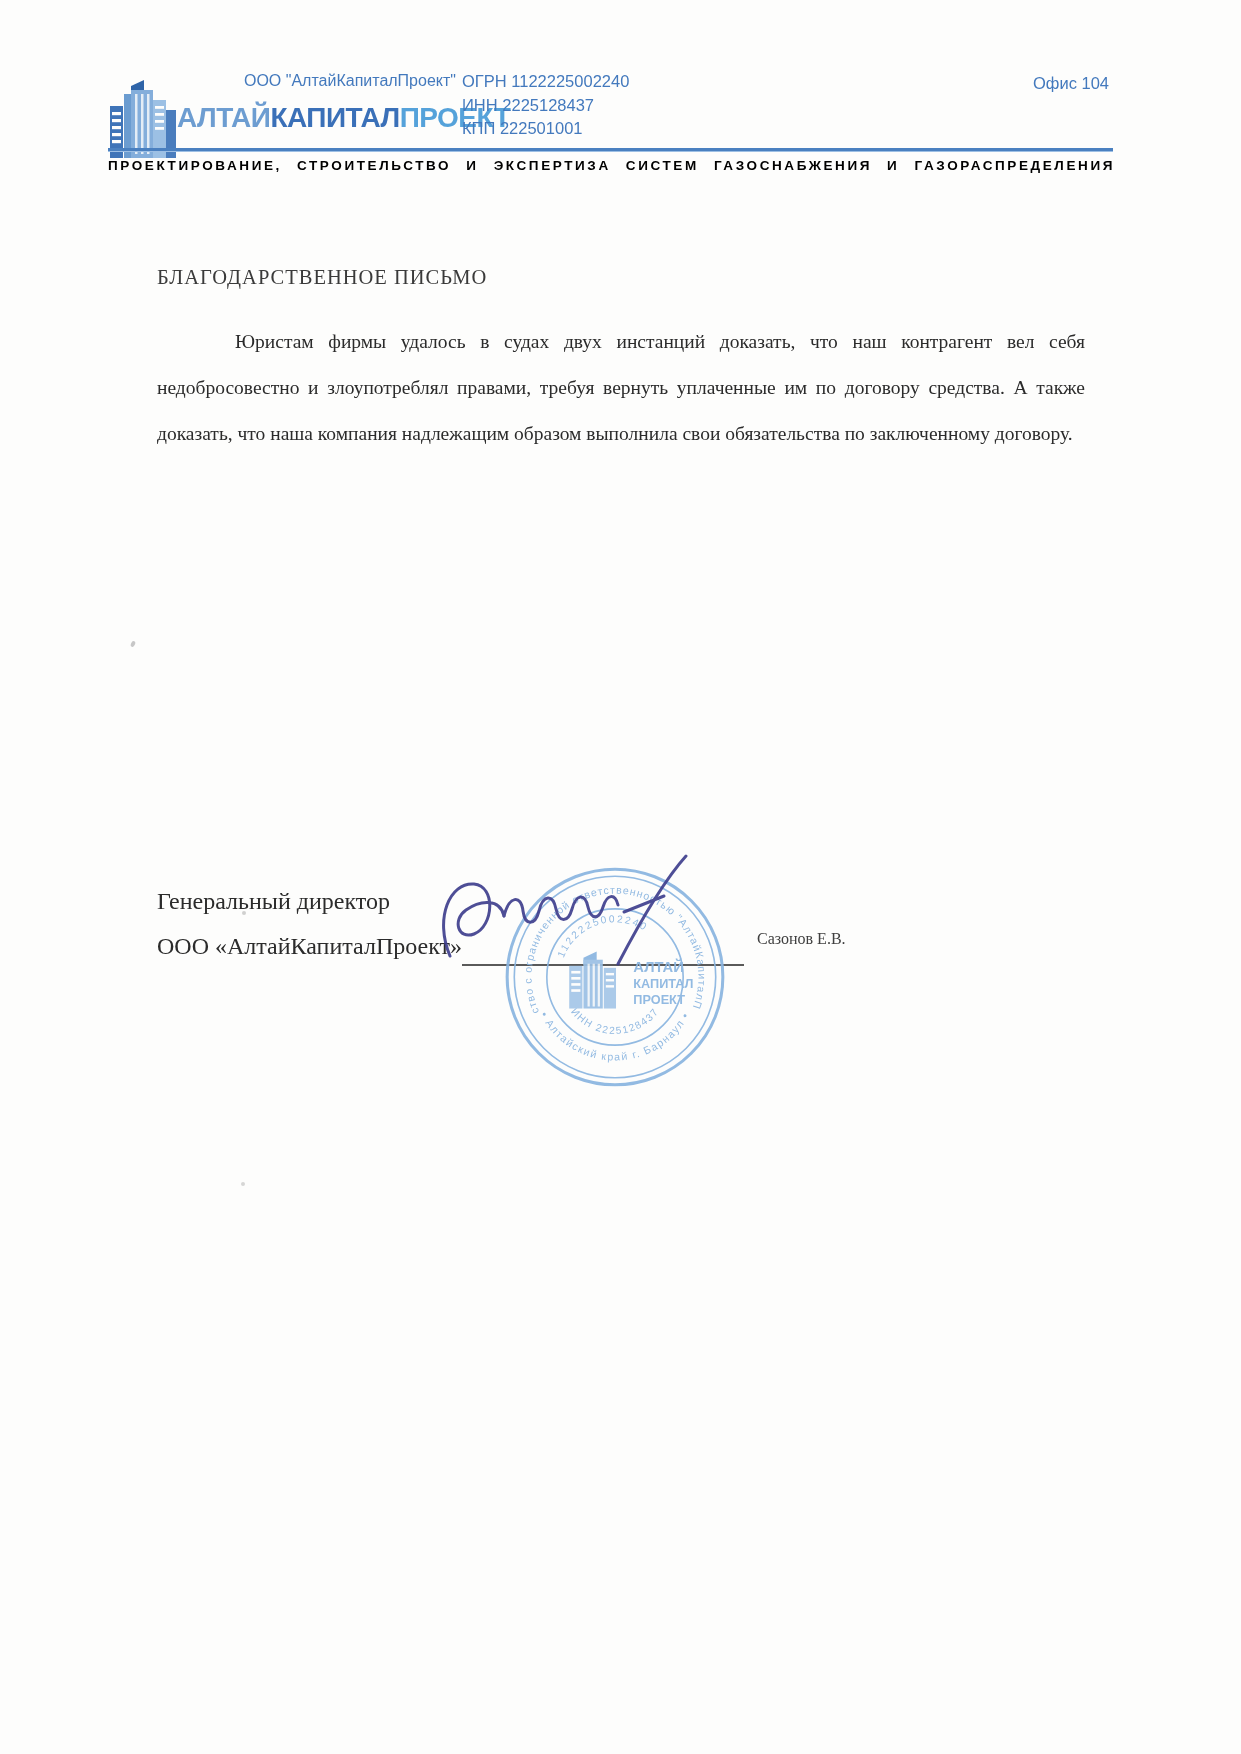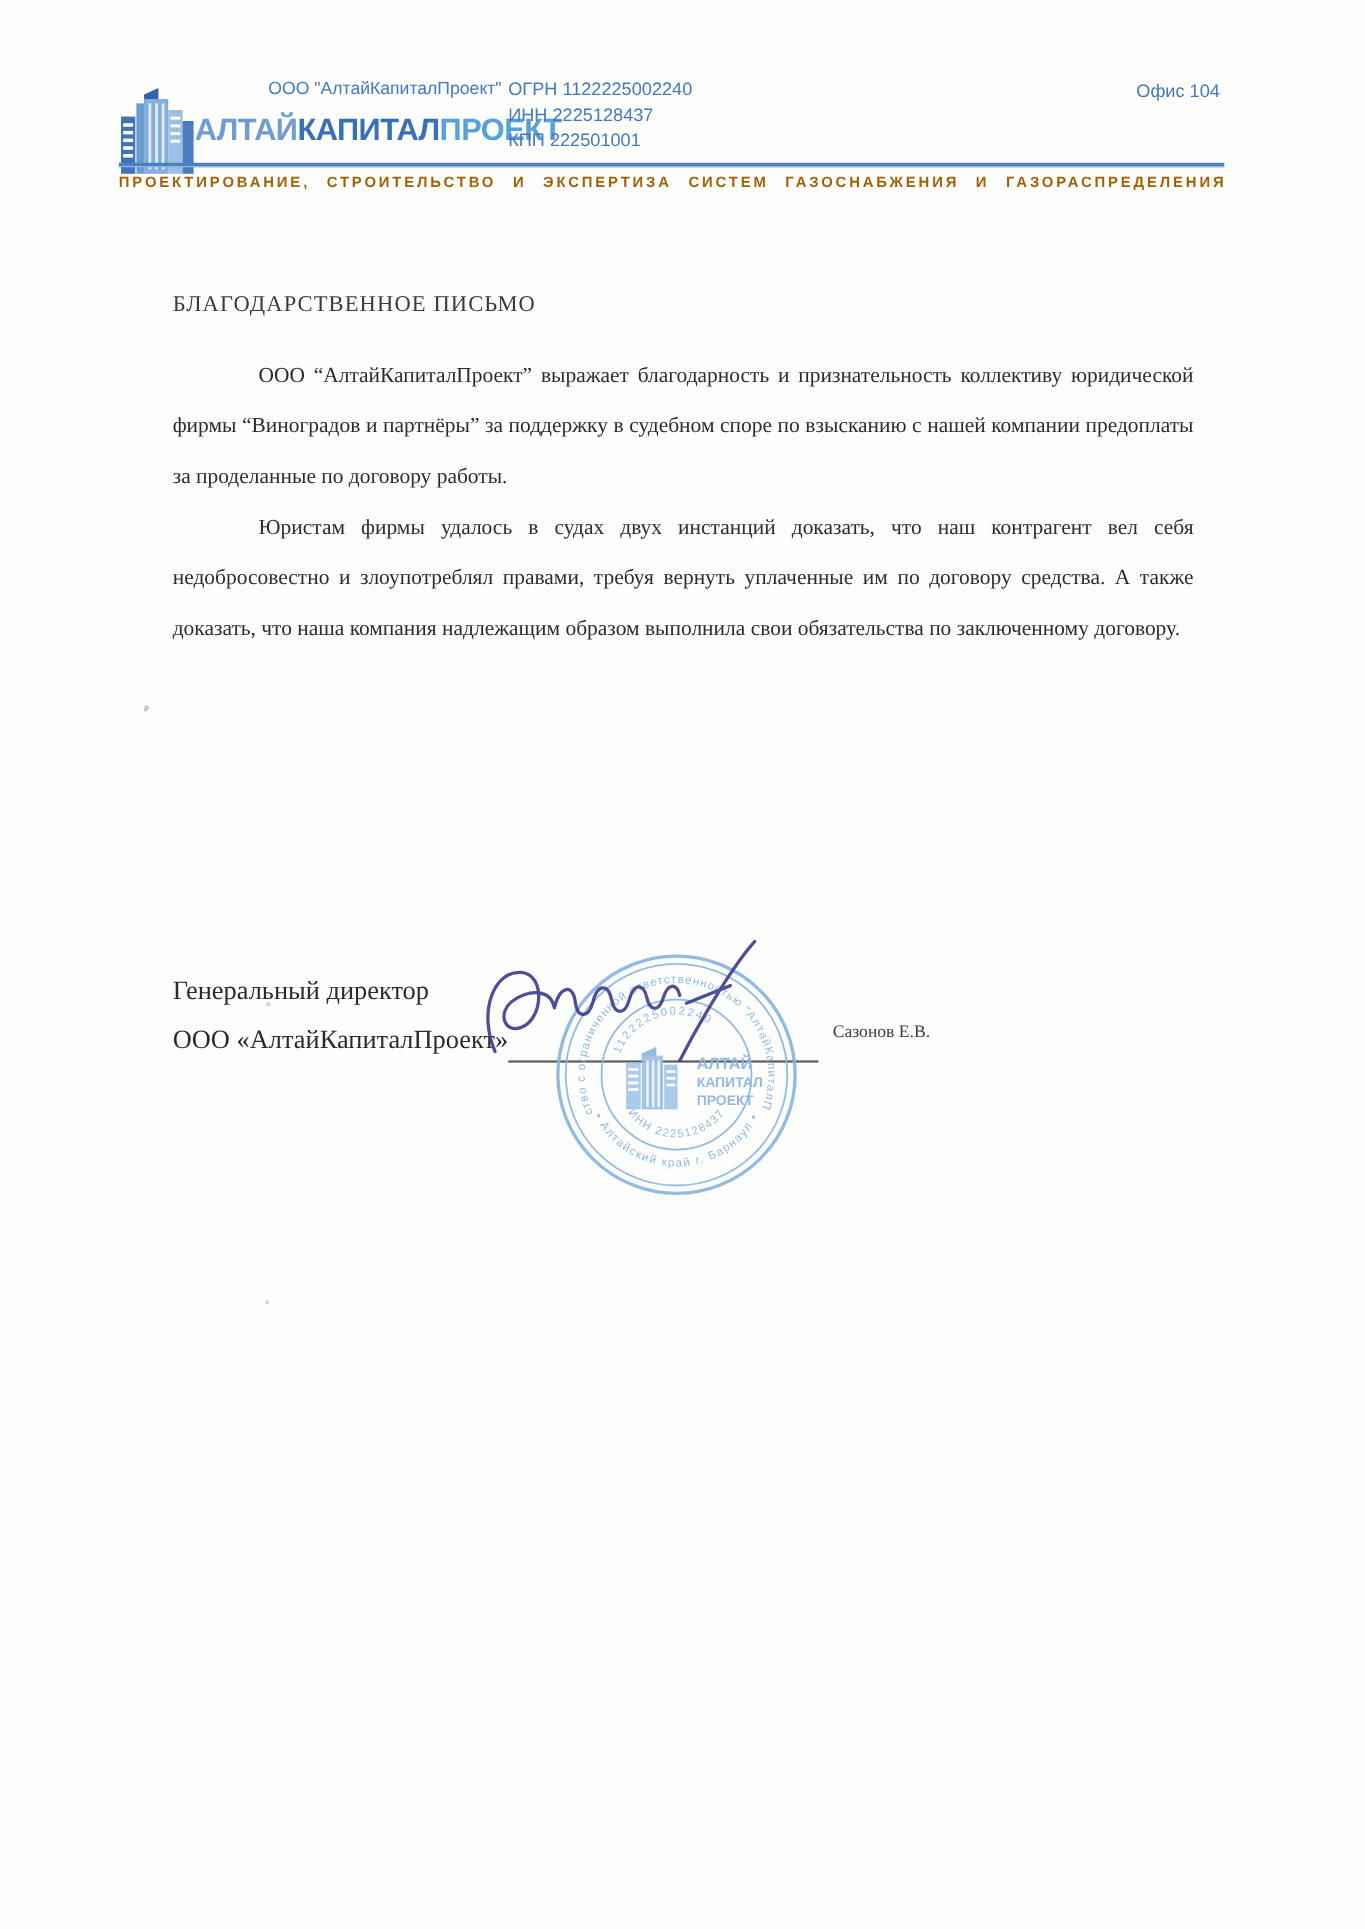--- a/index.html
+++ b/index.html
@@ -34,21 +34,21 @@
     position:absolute;right:132px;top:71px;
     text-align:right;font-size:16.5px;line-height:24px;white-space:nowrap;
   }
   .lh-rule{
     position:absolute;left:108px;right:128px;top:148px;
     height:3px;background:#4a80c0;border-bottom:1px solid #9dbfe4;
   }
   .tagline{
     position:absolute;left:108px;right:126px;top:158px;
     font-family:"Liberation Sans",sans-serif;font-weight:bold;
-    font-size:13.5px;letter-spacing:2.6px;color:#a16207;
+    font-size:13.5px;letter-spacing:2.6px;color:#000000;
     text-align:justify;text-align-last:justify;white-space:normal;
   }
   
   .letter-main{position:absolute;left:157px;right:156px;top:266px;}
   .letter-title{
     margin:0 0 30px 0;
     font-size:20.5px;font-weight:normal;letter-spacing:1px;color:#3a3a3a;
   }
   .letter-main p{
     margin:0;text-align:justify;text-indent:78px;
@@ -112,21 +112,20 @@
       <div>Офис 104</div>
     </div>
 
     <div class="lh-rule"></div>
 
     <div class="tagline">ПРОЕКТИРОВАНИЕ, СТРОИТЕЛЬСТВО И ЭКСПЕРТИЗА СИСТЕМ ГАЗОСНАБЖЕНИЯ И ГАЗОРАСПРЕДЕЛЕНИЯ</div>
   </header>
 
   <main class="letter-main">
     <h1 class="letter-title">БЛАГОДАРСТВЕННОЕ ПИСЬМО</h1>
-    <p>ООО “АлтайКапиталПроект” выражает благодарность и признательность коллективу юридической фирмы “Виноградов и партнёры” за поддержку в судебном споре по взысканию с нашей компании предоплаты за проделанные по договору работы.</p>
     <p>Юристам фирмы удалось в судах двух инстанций доказать, что наш контрагент вел себя недобросовестно и злоупотреблял правами, требуя вернуть уплаченные им по договору средства. А также доказать, что наша компания надлежащим образом выполнила свои обязательства по заключенному договору.</p>
   </main>
 
   <div class="sign-left sign-line1">Генеральный директор</div>
   <div class="sign-left sign-line2">ООО «АлтайКапиталПроект»</div>
 
   <div class="sig-underline"></div>
 
   <svg class="stamp" viewBox="0 0 230 230" aria-hidden="true">
     <g stroke="#8ab5e0" fill="none">

